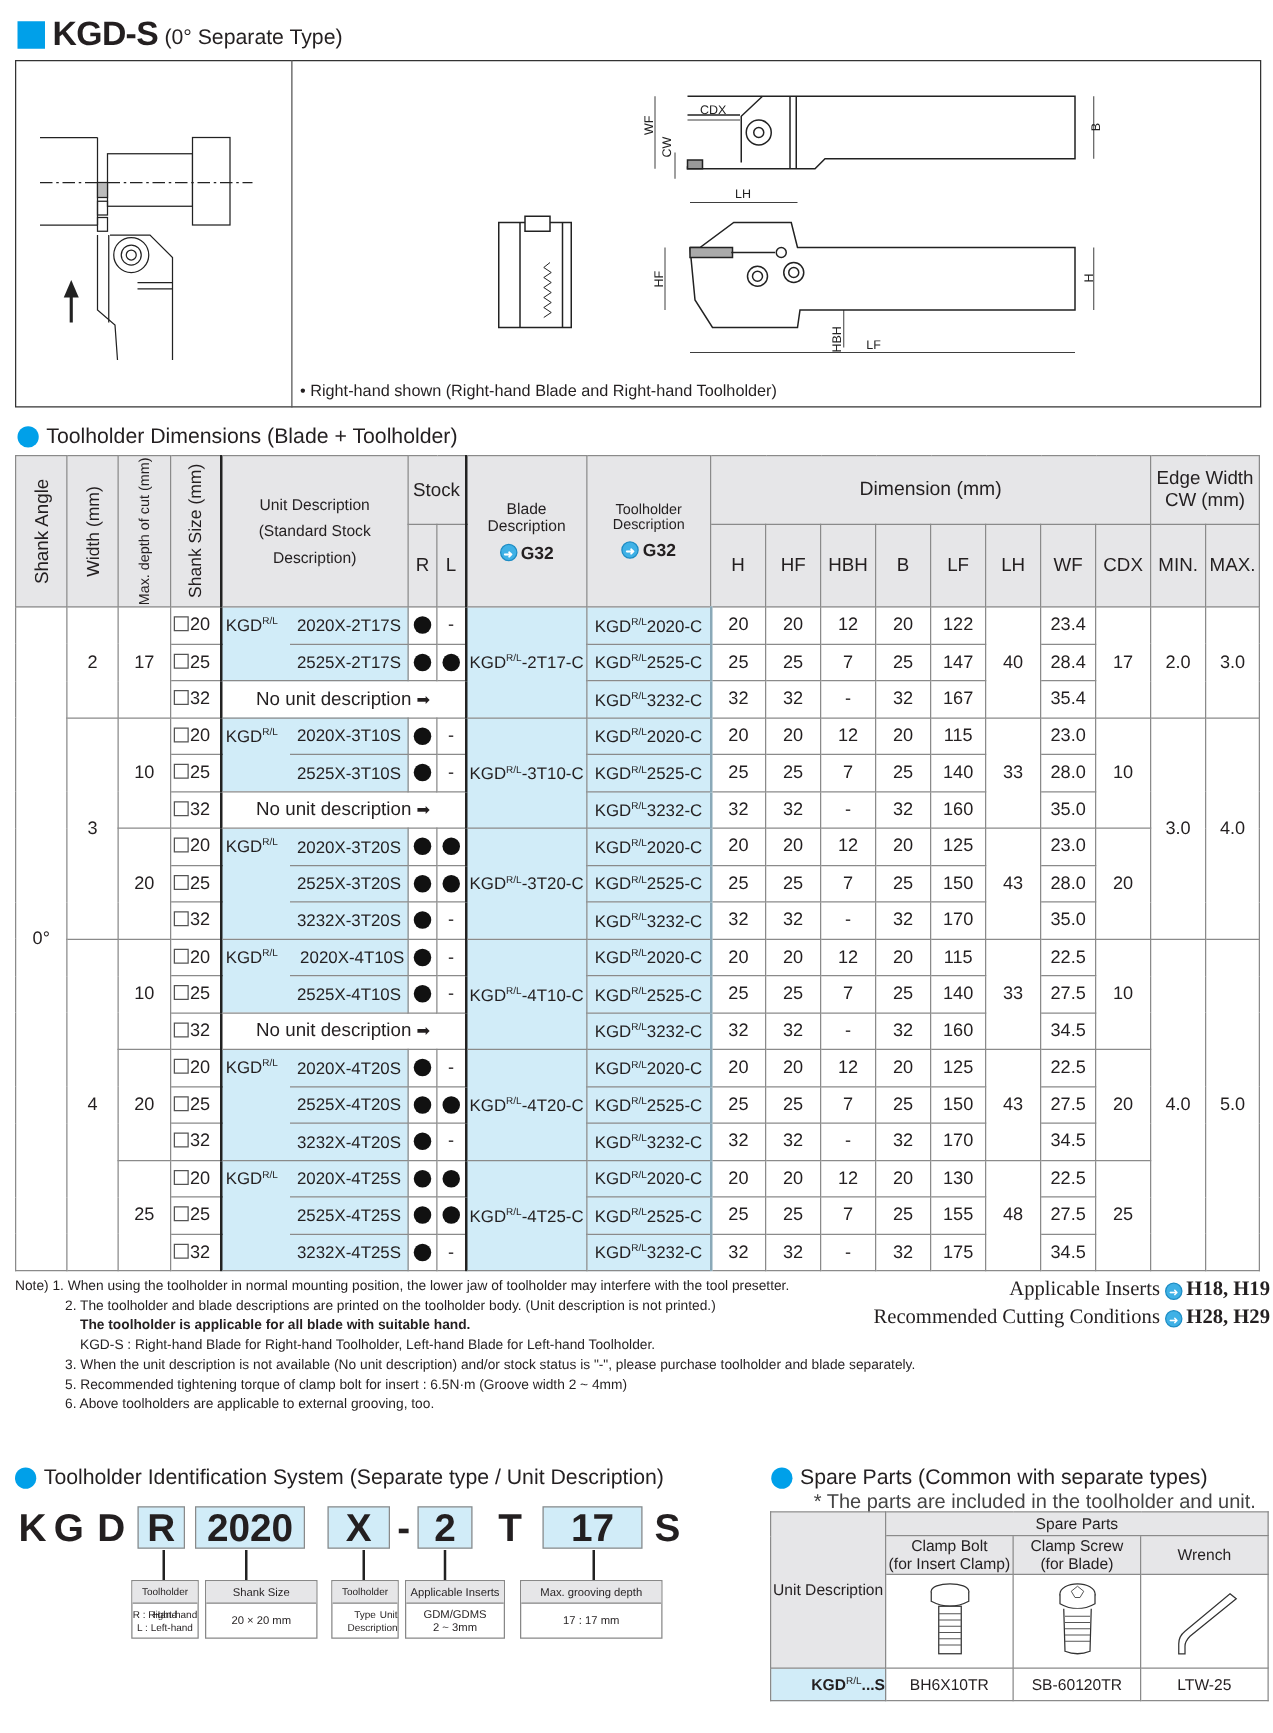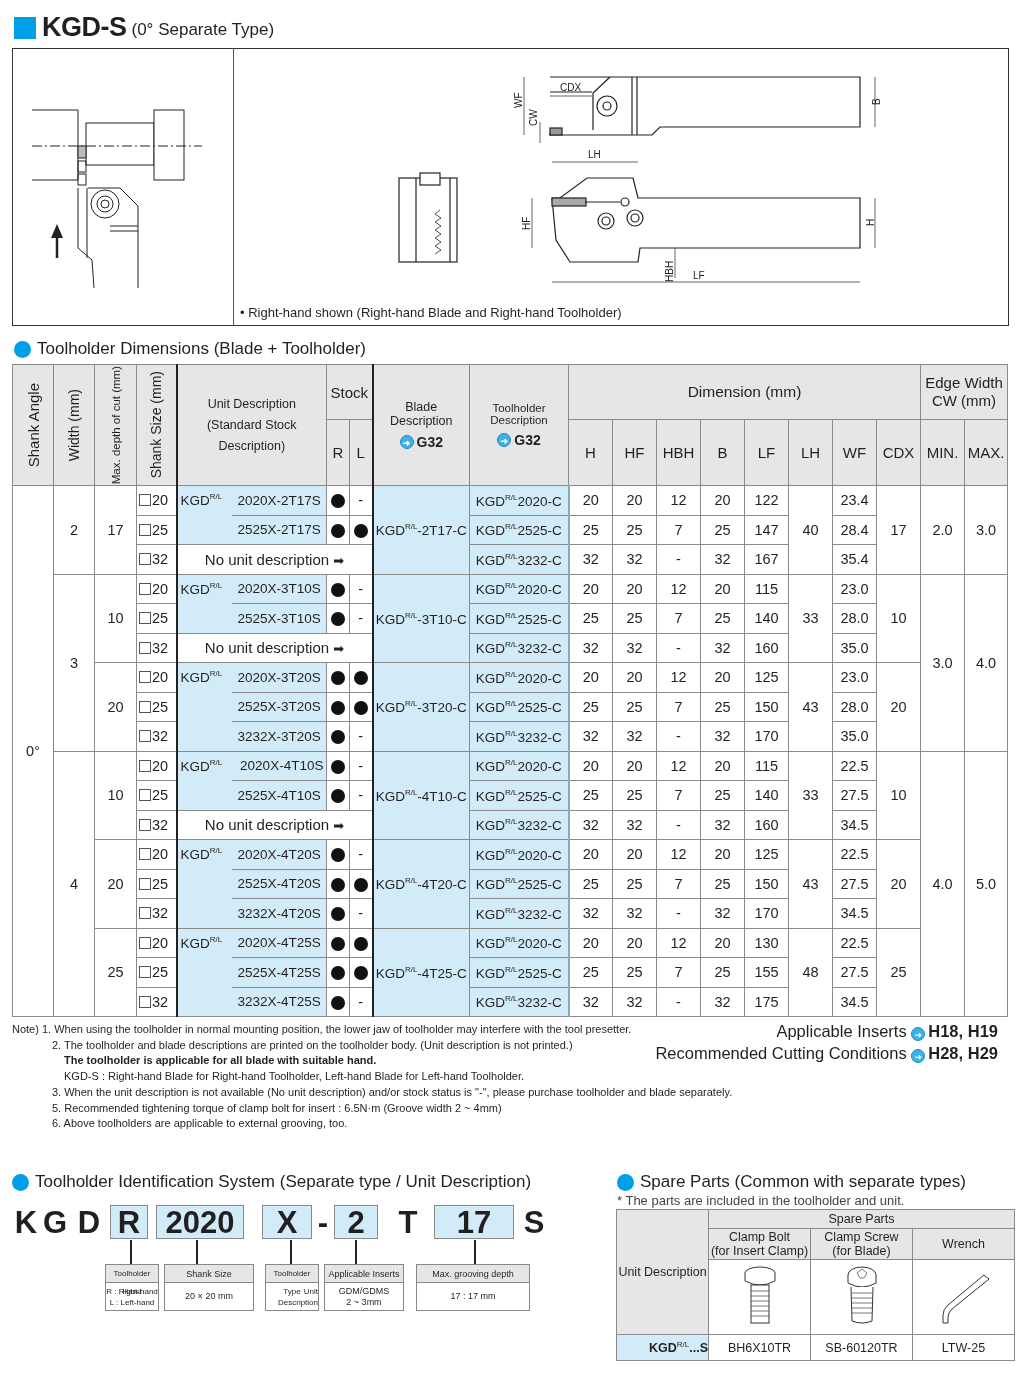--- a/index.html
+++ b/index.html
@@ -35,21 +35,21 @@
   .arrow { display: inline-block; font-size: 13px; }
   .ref { display: inline-flex; align-items: center; font-weight: bold; font-size: 14px; }
   .refdot { width: 14px; height: 14px; border-radius: 50%; background: #3fb1e6; color: #fff; font-size: 9px; line-height: 14px; text-align: center; margin-right: 3px; border: 1px solid #1d8cc4; }
   .thick-l { border-left: 2px solid #222 !important; }
   .thick-r { border-right: 2px solid #222 !important; }
 
   
   .notes { left: 12px; top: 1022px; font-size: 11px; line-height: 15.7px; }
   .notes .ind { padding-left: 40px; }
   .notes .ind2 { padding-left: 40px; }
-  .refs { right: 20px; top: 1020px; text-align: right; font-size: 16.5px; line-height: 22px; }
+  .refs { right: 2px; top: 1020px; text-align: right; font-size: 16.5px; line-height: 22px; font-family: Liberation Serif, serif; }
   .idbox { background: #d1ecf8; border: 1px solid #8a8a8a; text-align: center; height: 34px; line-height: 34px; }
   .idch { text-align: center; }
   .lbl { position: absolute; border: 1px solid #888; font-size: 9px; text-align: center; background: #fff; }
   .lbl .h { background: #e6e6e8; border-bottom: 1px solid #888; height: 18px; line-height: 18px; }
   .lbl .v { height: 27px; display: flex; align-items: center; justify-content: center; line-height: 11px; text-align: right; }
   .vline { position: absolute; width: 1.5px; background: #222; }
 
   
   table.spare { position: absolute; left: 616px; top: 1209px; border-collapse: collapse; font-size: 12.5px; table-layout: fixed; border: 1.5px solid #555; }
   table.spare td, table.spare th { border: 1px solid #8a8a8a; text-align: center; vertical-align: middle; font-weight: normal; }
@@ -571,21 +571,21 @@
 </div>
 <div class="lbl" style="left:416px;top:1264px;width:114px">
   <div class="h">Max. grooving depth</div>
   <div class="v">17 : 17 mm</div>
 </div>
 
 <div class="abs sec" style="left:617px;top:1172px">
   <div class="dot"></div>
   <span>Spare Parts (Common with separate types)</span>
 </div>
-<div class="abs" style="left:617px;top:1193px;font-size:13px;color:#444">* The parts are included in the toolholder and unit.</div>
+<div class="abs" style="left:651px;top:1193px;font-size:16px;color:#444">* The parts are included in the toolholder and unit.</div>
 
 <table class="spare">
   <colgroup>
       <col style="width:86px">
       <col style="width:102px">
       <col style="width:102px">
       <col style="width:102px">
     </colgroup>
   <tbody>
       <tr style="height:19px">

